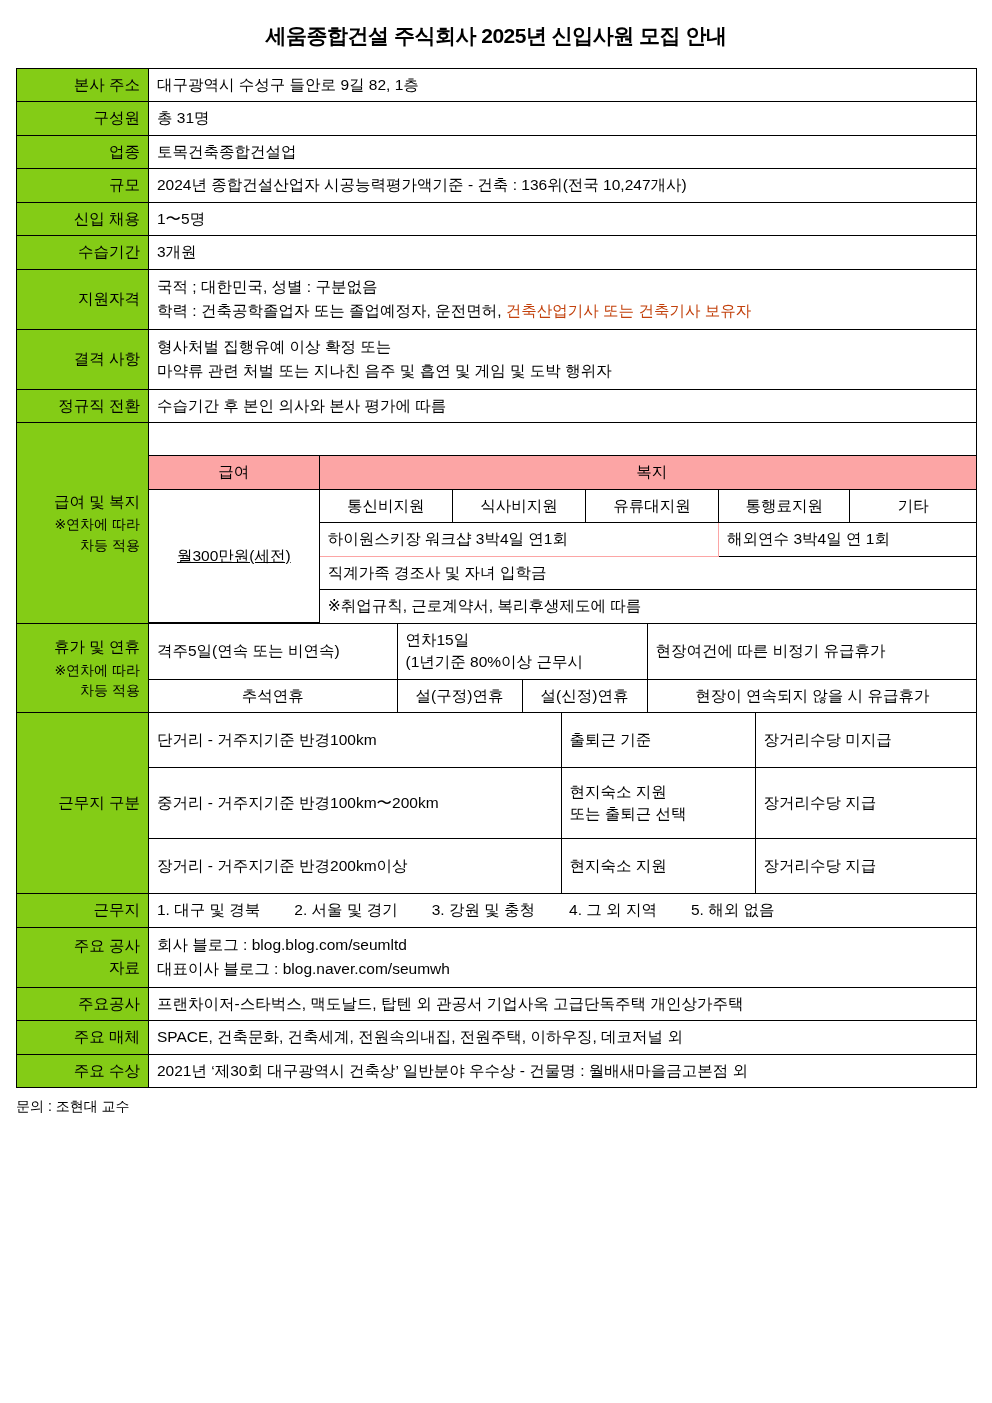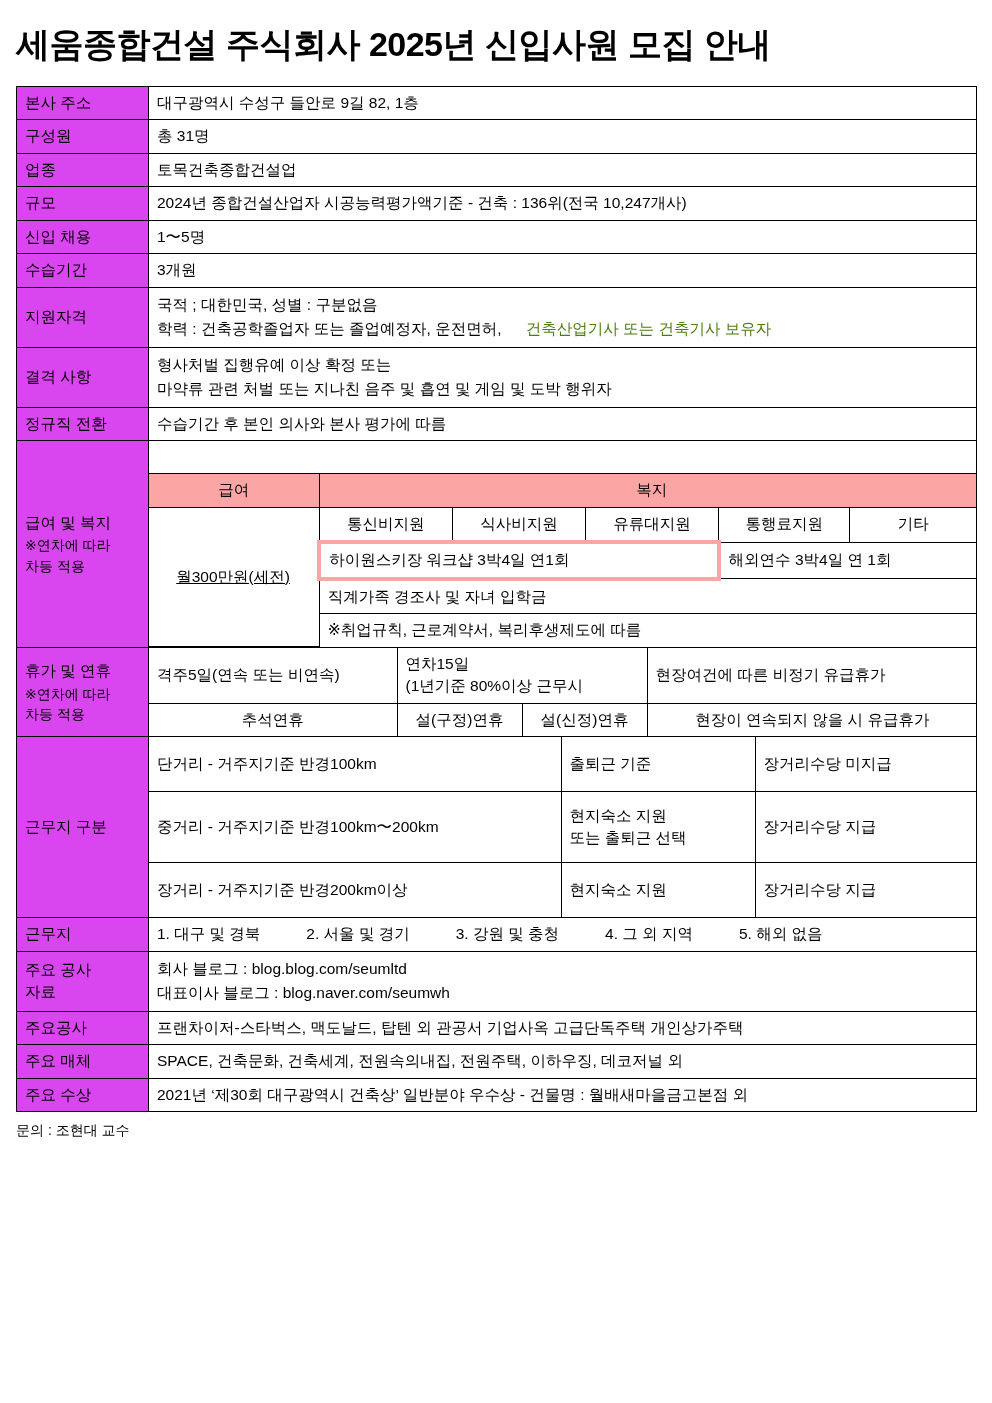--- a/index.html
+++ b/index.html
@@ -15,61 +15,61 @@
     -webkit-font-smoothing: antialiased;
   }
   .page {
     width: 992px;
     height: 1403px;
     box-sizing: border-box;
     padding: 14px 16px 0 16px;
     position: relative;
   }
   .doc-title {
-    font-size: 34px;
+    text-align: center;
+    font-size: 21px;
     font-weight: bold;
     letter-spacing: -0.5px;
     margin: 8px 0 18px 0;
     white-space: nowrap;
   }
   table.main {
     border-collapse: collapse;
     width: 960px;
     table-layout: fixed;
   }
   table.main td {
     border: 1px solid #000000;
     font-size: 15.5px;
     padding: 5px 8px;
     vertical-align: middle;
     line-height: 1.45;
     word-break: keep-all;
   }
   td.label {
-    background: #d946ef;
-    text-align: left;
+    background: #84cc16;
+    text-align: right;
     font-weight: normal;
     width: 132px;
     padding: 6px 4px;
   }
   td.label .sub {
     font-size: 14px;
     display: block;
     line-height: 1.35;
     margin-top: 2px;
   }
   td.val {
     text-align: left;
   }
   td.ctr {
     text-align: center;
   }
   .red {
-    color: #4d7c0f;
-    margin-left: 20px;
+    color: #c2410c;
   }
   .two-line > div {
     padding: 1px 0;
   }
   .nested {
     border-collapse: collapse;
     width: 100%;
     table-layout: fixed;
   }
   .shaded {
@@ -80,21 +80,21 @@
     font-size: 15.5px;
     text-decoration: underline;
   }
   .footer-note {
     margin-top: 10px;
     font-size: 14px;
   }
   .spread {
     display: flex;
     justify-content: flex-start;
-    gap: 46px;
+    gap: 34px;
     flex-wrap: nowrap;
   }
 </style>
 </head>
 <body>
 
 <div class="page">
 
   <div class="doc-title">세움종합건설 주식회사 2025년 신입사원 모집 안내</div>
 
@@ -183,21 +183,21 @@
               </tr>
               <tr>
                 <td class="pay-amount" rowspan="4" style="border:1px solid #000; border-left:none;">월300만원(세전)</td>
                 <td class="ctr" style="border:1px solid #000;">통신비지원</td>
                 <td class="ctr" style="border:1px solid #000;">식사비지원</td>
                 <td class="ctr" style="border:1px solid #000;">유류대지원</td>
                 <td class="ctr" style="border:1px solid #000;">통행료지원</td>
                 <td class="ctr" style="border:1px solid #000; border-right:none;">기타</td>
               </tr>
               <tr>
-                <td colspan="3" style="border:4px solid #fca5a5;">하이원스키장 워크샵 3박4일 연1회</td>
+                <td colspan="3" style="border:1px solid #fca5a5;">하이원스키장 워크샵 3박4일 연1회</td>
                 <td colspan="2" style="border:1px solid #000; border-right:none;">해외연수 3박4일 연 1회</td>
               </tr>
               <tr>
                 <td colspan="5" style="border:1px solid #000; border-right:none;">직계가족 경조사 및 자녀 입학금</td>
               </tr>
               <tr>
                 <td colspan="5" style="border:1px solid #000; border-right:none; border-bottom:none;margin-left:32px;">※취업규칙, 근로계약서, 복리후생제도에 따름</td>
               </tr>
             </tbody>
           </table>

